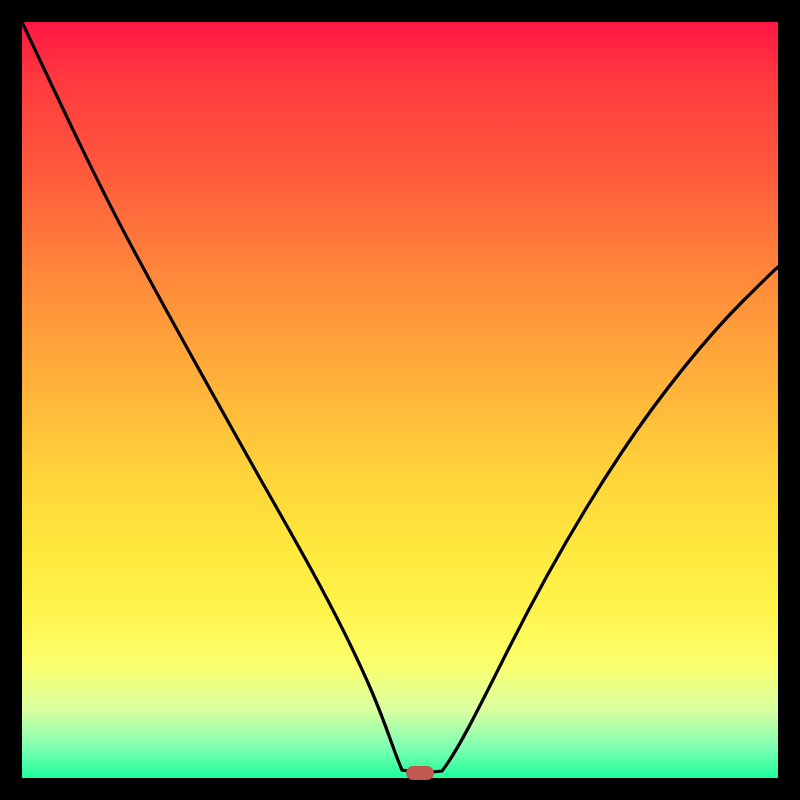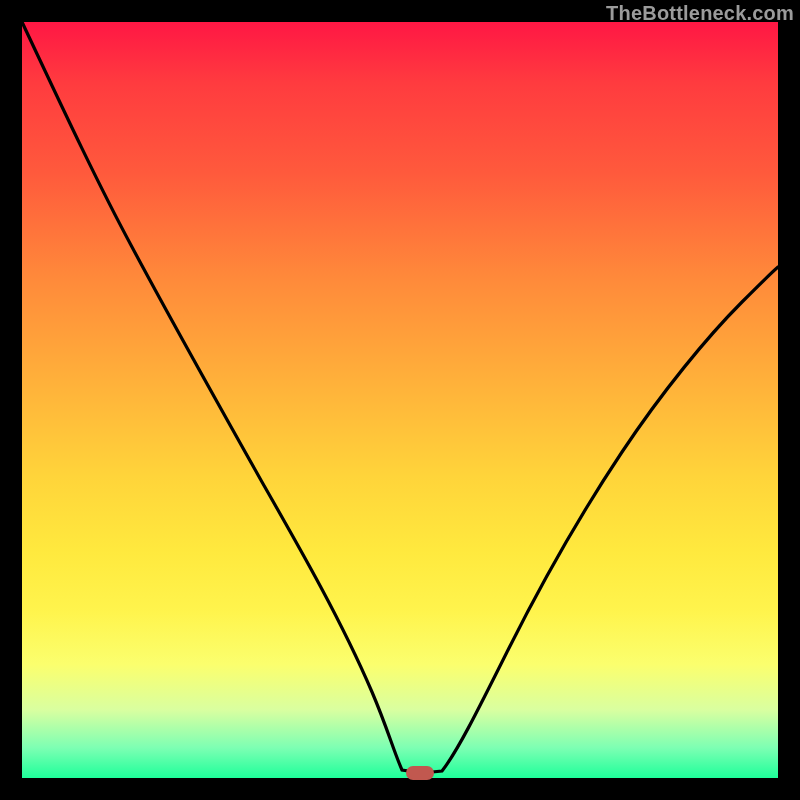--- a/index.html
+++ b/index.html
@@ -81,14 +81,13 @@
          L 400 751
          L 420 749
          C 435 730, 455 690, 485 630
          C 520 560, 560 490, 600 430
          C 640 370, 685 315, 720 280
          C 740 260, 750 250, 756 245" fill="none" stroke="#000000" stroke-width="3.2" stroke-linecap="round"></path>
 
     <rect class="marker" x="384" y="744" width="28" height="14" rx="7" ry="7"></rect>
   </svg>
 
-  <div class="watermark">TheBottleneck.com</div>
 </div>
 
 </body></html>

